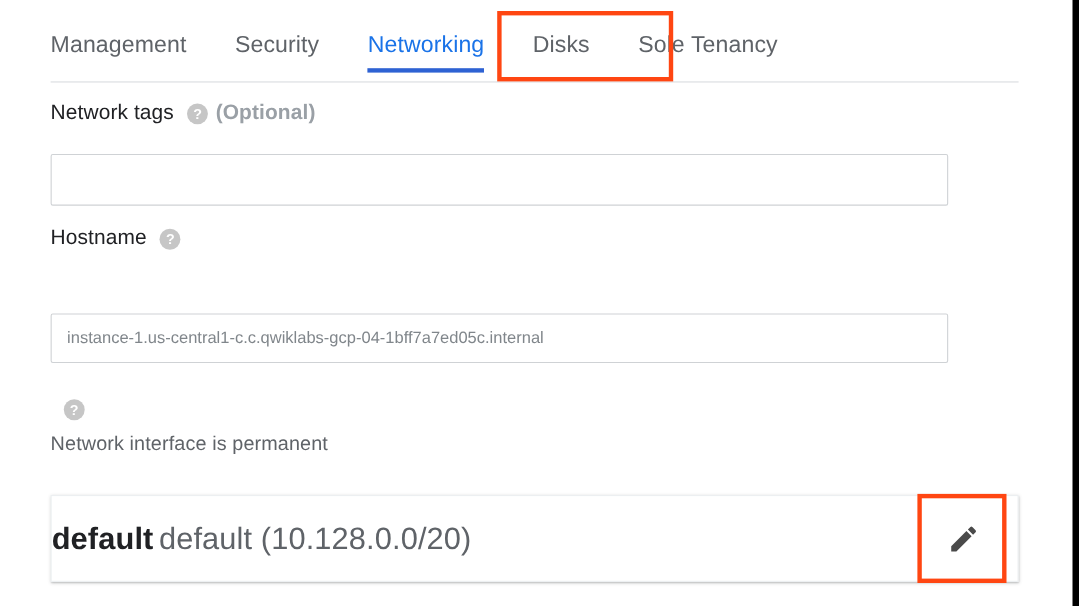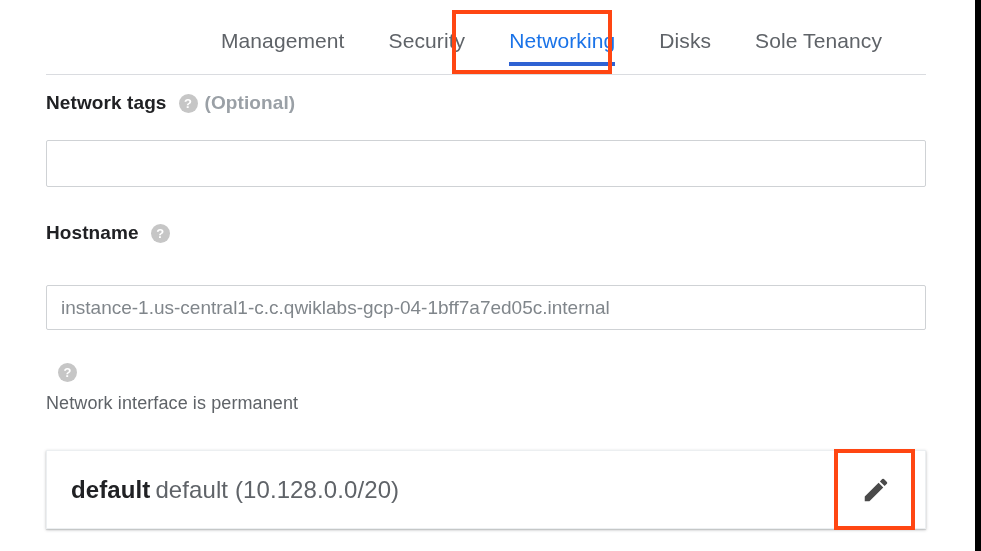--- a/index.html
+++ b/index.html
@@ -39,21 +39,20 @@
     position: absolute;
     left: 46px;
     top: 18px;
     width: 880px;
     height: 56px;
   }
   .tabs {
     display: flex;
     align-items: flex-start;
     height: 52px;
-    justify-content: flex-end;
   }
   .tab {
     position: relative;
     font-size: 21px;
     color: #5f6368;
     letter-spacing: 0.1px;
     padding: 0 0 0 0;
     margin-right: 44px;
     line-height: 46px;
     white-space: nowrap;
@@ -93,21 +92,21 @@
 
   
   .label-row {
     position: absolute;
     display: flex;
     align-items: center;
     left: 46px;
   }
   .label-strong {
     font-size: 19px;
-    font-weight: bold;
+    font-weight: normal;
     color: #202124;
     letter-spacing: 0.1px;
   }
   .label-optional {
     font-size: 19px;
     color: #9aa0a6;
     letter-spacing: 0.1px;
     margin-left: 7px;
     font-weight: bold;
   }
@@ -131,27 +130,27 @@
     left: 46px;
     font-size: 18px;
     color: #5f6368;
     letter-spacing: 0.1px;
   }
 
   
   .textbox {
     position: absolute;
     left: 46px;
-    width: 880px;
+    width: 816px;
     box-sizing: border-box;
     border: 1px solid #cfd2d5;
     border-radius: 2px;
     background: #ffffff;
     font-family: "Liberation Sans", sans-serif;
-    font-size: 19px;
+    font-size: 15px;
     color: #80868b;
     padding: 16px 14px;
     outline: none;
   }
   #network-tags-input {
     top: 140px;
     height: 47px;
   }
   #hostname-input {
     top: 285px;
@@ -171,22 +170,21 @@
     height: 79px;
     background: #ffffff;
     border: 1px solid #eceff1;
     box-sizing: border-box;
     box-shadow: 0 1px 3px rgba(60,64,67,0.28), 0 1px 1px rgba(60,64,67,0.14);
     display: flex;
     align-items: center;
     justify-content: space-between;
   }
   .nic-text {
-    padding-left: 24px;
-    font-size: 24px;
+    font-size: 28px;
     letter-spacing: 0.1px;
     white-space: nowrap;
   }
   .nic-name {
     font-weight: bold;
     color: #202124;
   }
   .nic-detail {
     color: #5f6368;
     margin-left: 5px;
@@ -239,21 +237,21 @@
   <div class="tab-divider"></div>
   <div class="hl-networking"></div>
 
   <div class="label-row" style="top:92px;">
     <span class="label-strong">Network tags</span>
     <span class="help-icon">?</span>
     <span class="label-optional">(Optional)</span>
   </div>
   <input class="textbox" id="network-tags-input" type="text" placeholder="" style="">
 
-  <div class="label-row" style="top:222px;">
+  <div class="label-row" style="top:206px;">
     <span class="label-strong">Hostname</span>
     <span class="help-icon">?</span>
   </div>
   <input class="textbox" id="hostname-input" type="text" placeholder="instance-1.us-central1-c.c.qwiklabs-gcp-04-1bff7a7ed05c.internal" style="">
 
   <div class="label-row" style="top:363px;">
     <span class="help-icon">?</span>
   </div>
   <div class="sub-text" style="top:393px;">Network interface is permanent</div>
 

